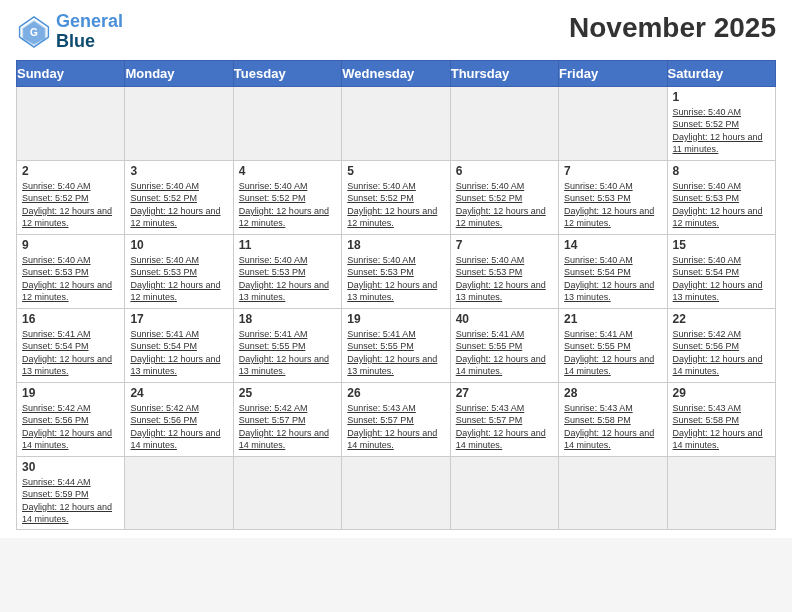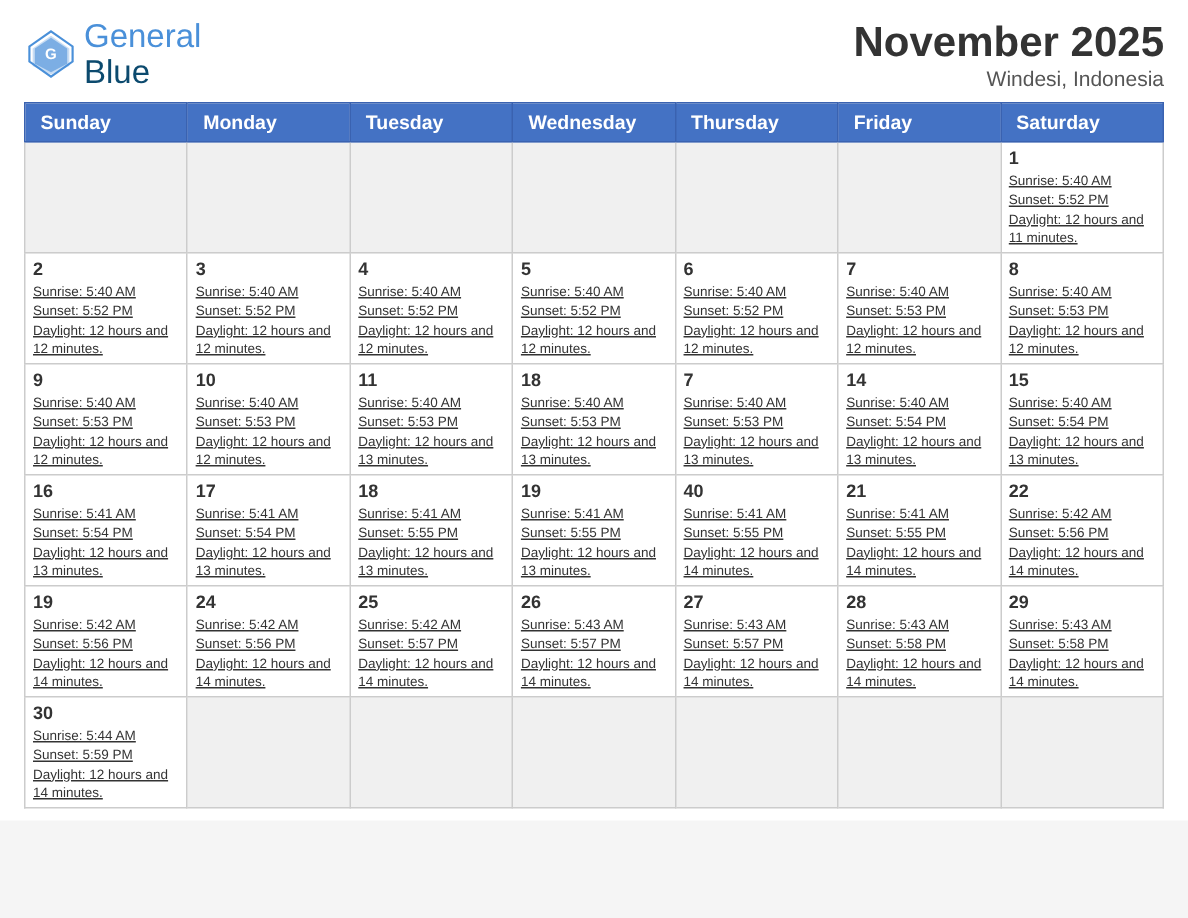--- a/index.html
+++ b/index.html
@@ -20,22 +20,22 @@
       justify-content: space-between;
       align-items: flex-start;
       margin-bottom: 8px;
     }
     .logo {
       display: flex;
       align-items: center;
       gap: 4px;
     }
     .logo-text {
-      font-size: 22px;
-      font-weight: normal;
+      font-size: 18px;
+      font-weight: bold;
       color: #333;
       line-height: 1.1;
     }
     .logo-text span {
       color: #4a90d9;
     }
     .logo-icon {
       width: 36px;
       height: 36px;
     }
@@ -54,21 +54,21 @@
     }
     .calendar {
       width: 100%;
       border-collapse: collapse;
       border: 1px solid #ccc;
     }
     .calendar th {
       background: #4472c4;
       color: white;
       text-align: left;
-      padding: 5px 10px;
+      padding: 5px 0;
       font-size: 13px;
       font-weight: bold;
       border: 1px solid #3a62b0;
     }
     .calendar td {
       border: 1px solid #ccc;
       vertical-align: top;
       padding: 3px 5px;
       font-size: 9.5px;
       color: #333;
@@ -105,21 +105,20 @@
         <polygon points="25,10 40,20 40,34 25,42 10,34 10,20" fill="#4a90d9" opacity="0.6"></polygon>
         <text x="25" y="30" text-anchor="middle" fill="white" font-size="14" font-weight="bold">G</text>
       </svg>
       <div class="logo-text">
         <div><span>General</span></div>
         <div><span style="color:#0c4a6e">Blue</span></div>
       </div>
     </div>
     <div class="title-area">
       <div class="month-title">November 2025</div>
-      <div class="location">Windesi, Indonesia</div>
     </div>
   </div>
 
   <table class="calendar">
     <thead>
       <tr>
         <th>Sunday</th>
         <th>Monday</th>
         <th>Tuesday</th>
         <th>Wednesday</th>

